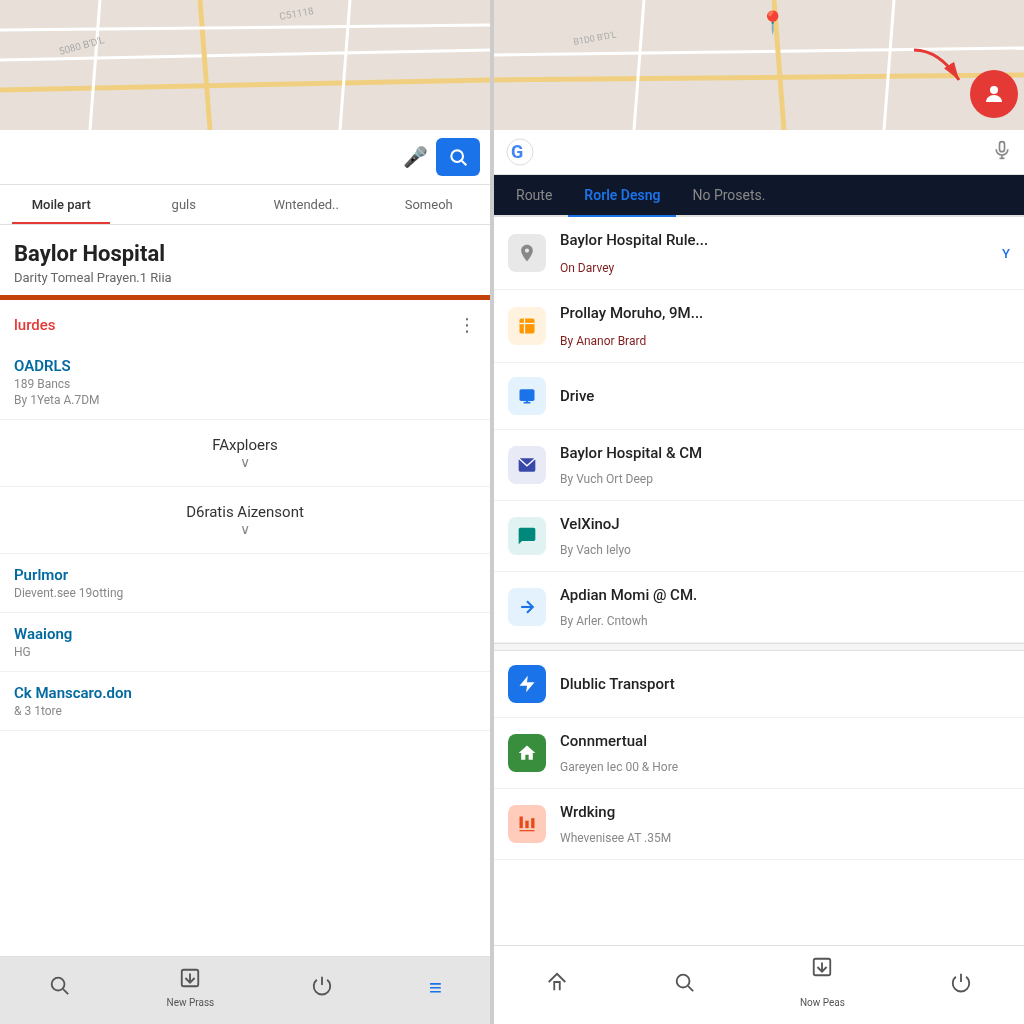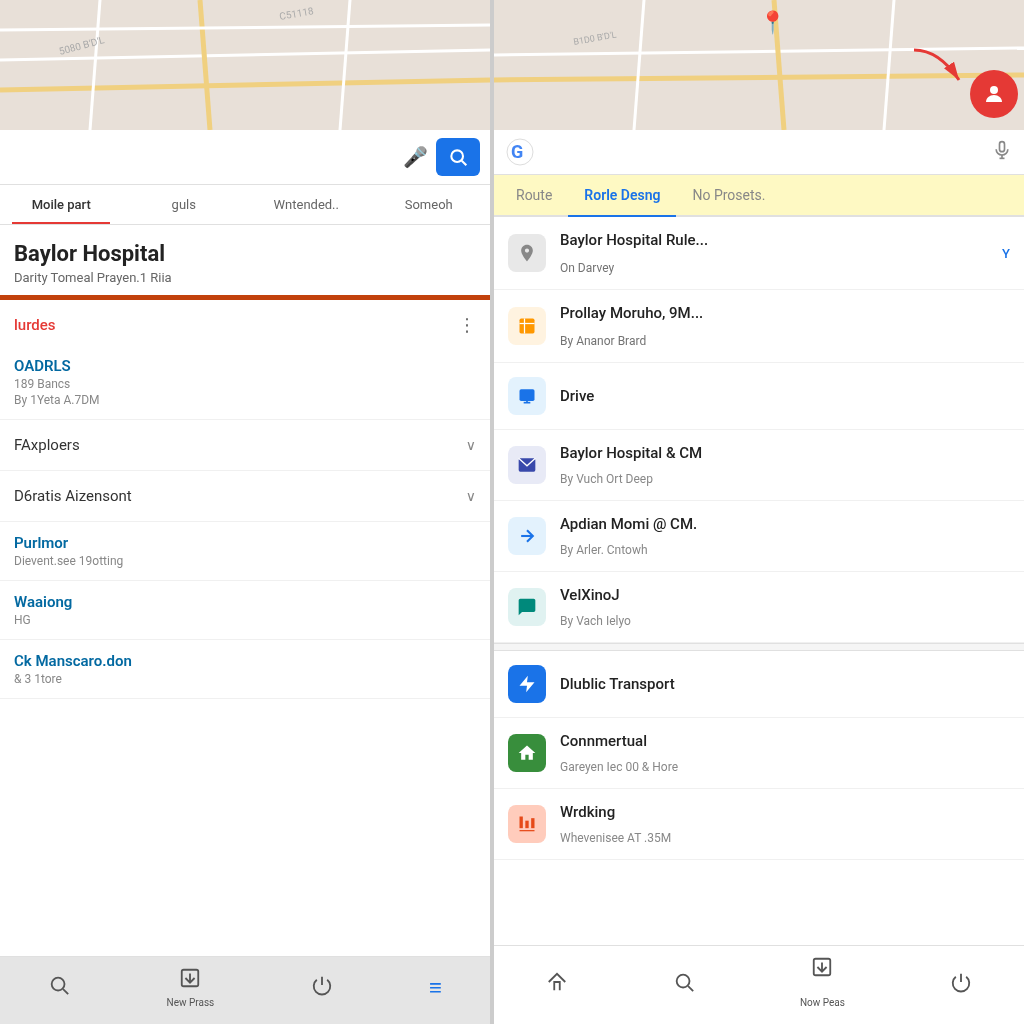--- a/index.html
+++ b/index.html
@@ -165,24 +165,25 @@
 
     .item-sub {
       font-size: 12px;
       color: #888;
       margin-top: 2px;
     }
 
     .expandable-item {
       display: flex;
       align-items: center;
-      justify-content: space-between;
+      justify-content: center;
       padding: 16px 14px;
       border-bottom: 1px solid #f0f0f0;
       cursor: pointer;
+      flex-direction: column;
     }
 
     .expandable-title {
       font-size: 15px;
       color: #333;
     }
 
     .chevron {
       font-size: 14px;
       color: #888;
@@ -302,21 +303,21 @@
     }
 
     .mic-icon-right {
       color: #888;
       font-size: 20px;
     }
 
     .tabs-right {
       display: flex;
       border-bottom: 2px solid #e0e0e0;
-      background: #fef9c3;
+      background: #0f172a;
       flex-shrink: 0;
       padding: 0 6px;
     }
 
     .tab-right {
       padding: 12px 16px;
       font-size: 14px;
       color: #888;
       cursor: pointer;
       position: relative;
@@ -375,21 +376,21 @@
     .result-text { flex: 1; }
 
     .result-title {
       font-size: 15px;
       font-weight: 500;
       color: #222;
     }
 
     .result-sub {
       font-size: 12px;
-      color: #737373;
+      color: #7f1d1d;
       margin-top: 12px;
     }
 
     .result-sub-gray {
       font-size: 12px;
       color: #888;
       margin-top: 10px;
     }
 
     .result-action {
@@ -657,41 +658,41 @@
             <polyline points="2,4 12,13 22,4" stroke="white" stroke-width="1.5" fill="none"></polyline>
           </svg>
       </div>
       <div class="result-text">
         <div class="result-title">Baylor Hospital &amp; CM</div>
         <div class="result-sub-gray">By Vuch Ort Deep</div>
       </div>
     </div>
 
     <div class="result-item">
+      <div class="result-icon icon-teal">
+        <svg width="20" height="20" viewBox="0 0 24 24" fill="#00897b">
+            <path d="M20 2H4c-1.1 0-2 .9-2 2v18l4-4h14c1.1 0 2-.9 2-2V4c0-1.1-.9-2-2-2z"></path>
+          </svg>
+      </div>
+      <div class="result-text">
+        <div class="result-title">VelXinoJ</div>
+        <div class="result-sub-gray">By Vach Ielyo</div>
+      </div>
+    </div>
+
+    <div class="result-item">
       <div class="result-icon icon-arrow">
         <svg width="20" height="20" viewBox="0 0 24 24" fill="none" stroke="#1a73e8" stroke-width="2.5">
           <line x1="5" y1="12" x2="19" y2="12"></line>
           <polyline points="12,5 19,12 12,19"></polyline>
         </svg>
       </div>
       <div class="result-text">
         <div class="result-title">Apdian Momi @ CM.</div>
         <div class="result-sub-gray">By Arler. Cntowh</div>
-      </div>
-    </div>
-
-    <div class="result-item">
-      <div class="result-icon icon-teal">
-        <svg width="20" height="20" viewBox="0 0 24 24" fill="#00897b">
-            <path d="M20 2H4c-1.1 0-2 .9-2 2v18l4-4h14c1.1 0 2-.9 2-2V4c0-1.1-.9-2-2-2z"></path>
-          </svg>
-      </div>
-      <div class="result-text">
-        <div class="result-title">VelXinoJ</div>
-        <div class="result-sub-gray">By Vach Ielyo</div>
       </div>
     </div>
 
     <div class="section-divider"></div>
 
     <div class="result-item">
       <div class="result-icon icon-darkblue">
         <svg width="20" height="20" viewBox="0 0 24 24" fill="white">
             <polygon points="13,2 3,14 12,14 11,22 21,10 12,10"></polygon>
           </svg>

